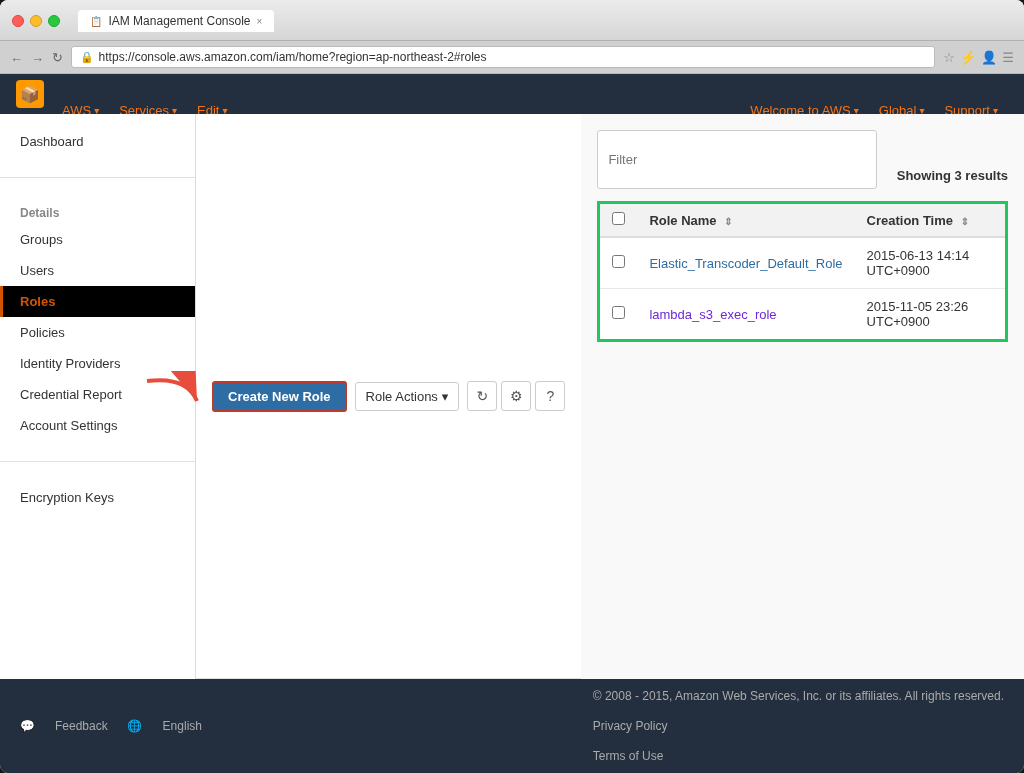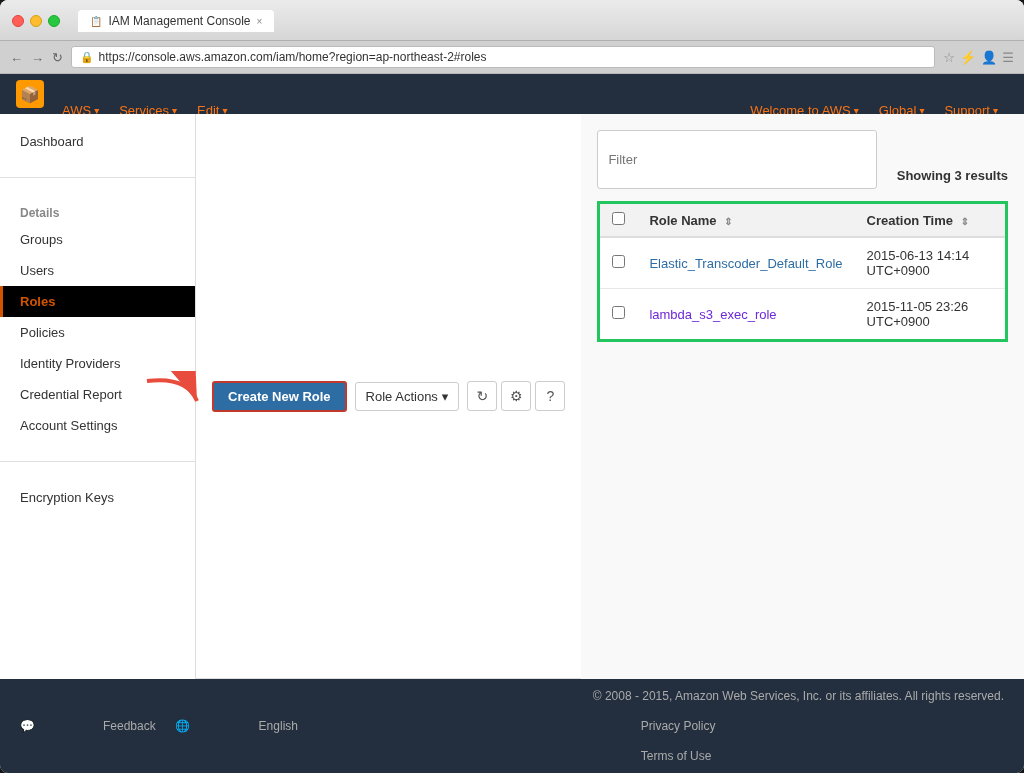--- a/index.html
+++ b/index.html
@@ -59,21 +59,21 @@
     
     .data-table { width: 100%; border-collapse: collapse; background: #fff; border: 3px solid #22c55e; }
     .data-table th { background: #f2f2f2; border-bottom: 2px solid #ddd; padding: 8px 12px; text-align: left; font-size: 13px; font-weight: bold; color: #333; }
     .data-table td { padding: 10px 12px; border-bottom: 1px solid #e8e8e8; font-size: 13px; color: #333; }
     .data-table .checkbox-col { width: 30px; text-align: center; }
     .sort-icon { margin-left: 4px; color: #888; font-size: 10px; }
 
     
     .footer { background: #232f3e; color: #aaa; padding: 10px 20px; display: flex; align-items: center; gap: 20px; font-size: 12px; }
     .footer-right { margin-left: auto; display: flex; gap: 16px; color: #aaa; flex-direction: column; }
-    .footer-link { color: #aaa; text-decoration: none; cursor: pointer; margin-left: 48px; }
+    .footer-link { color: #aaa; text-decoration: none; cursor: pointer; }
 
     
     .arrow-container { position: relative; }
 
     .caret { font-size: 10px; }
   </style>
 </head>
 <body>
 
 <div class="browser-window">

